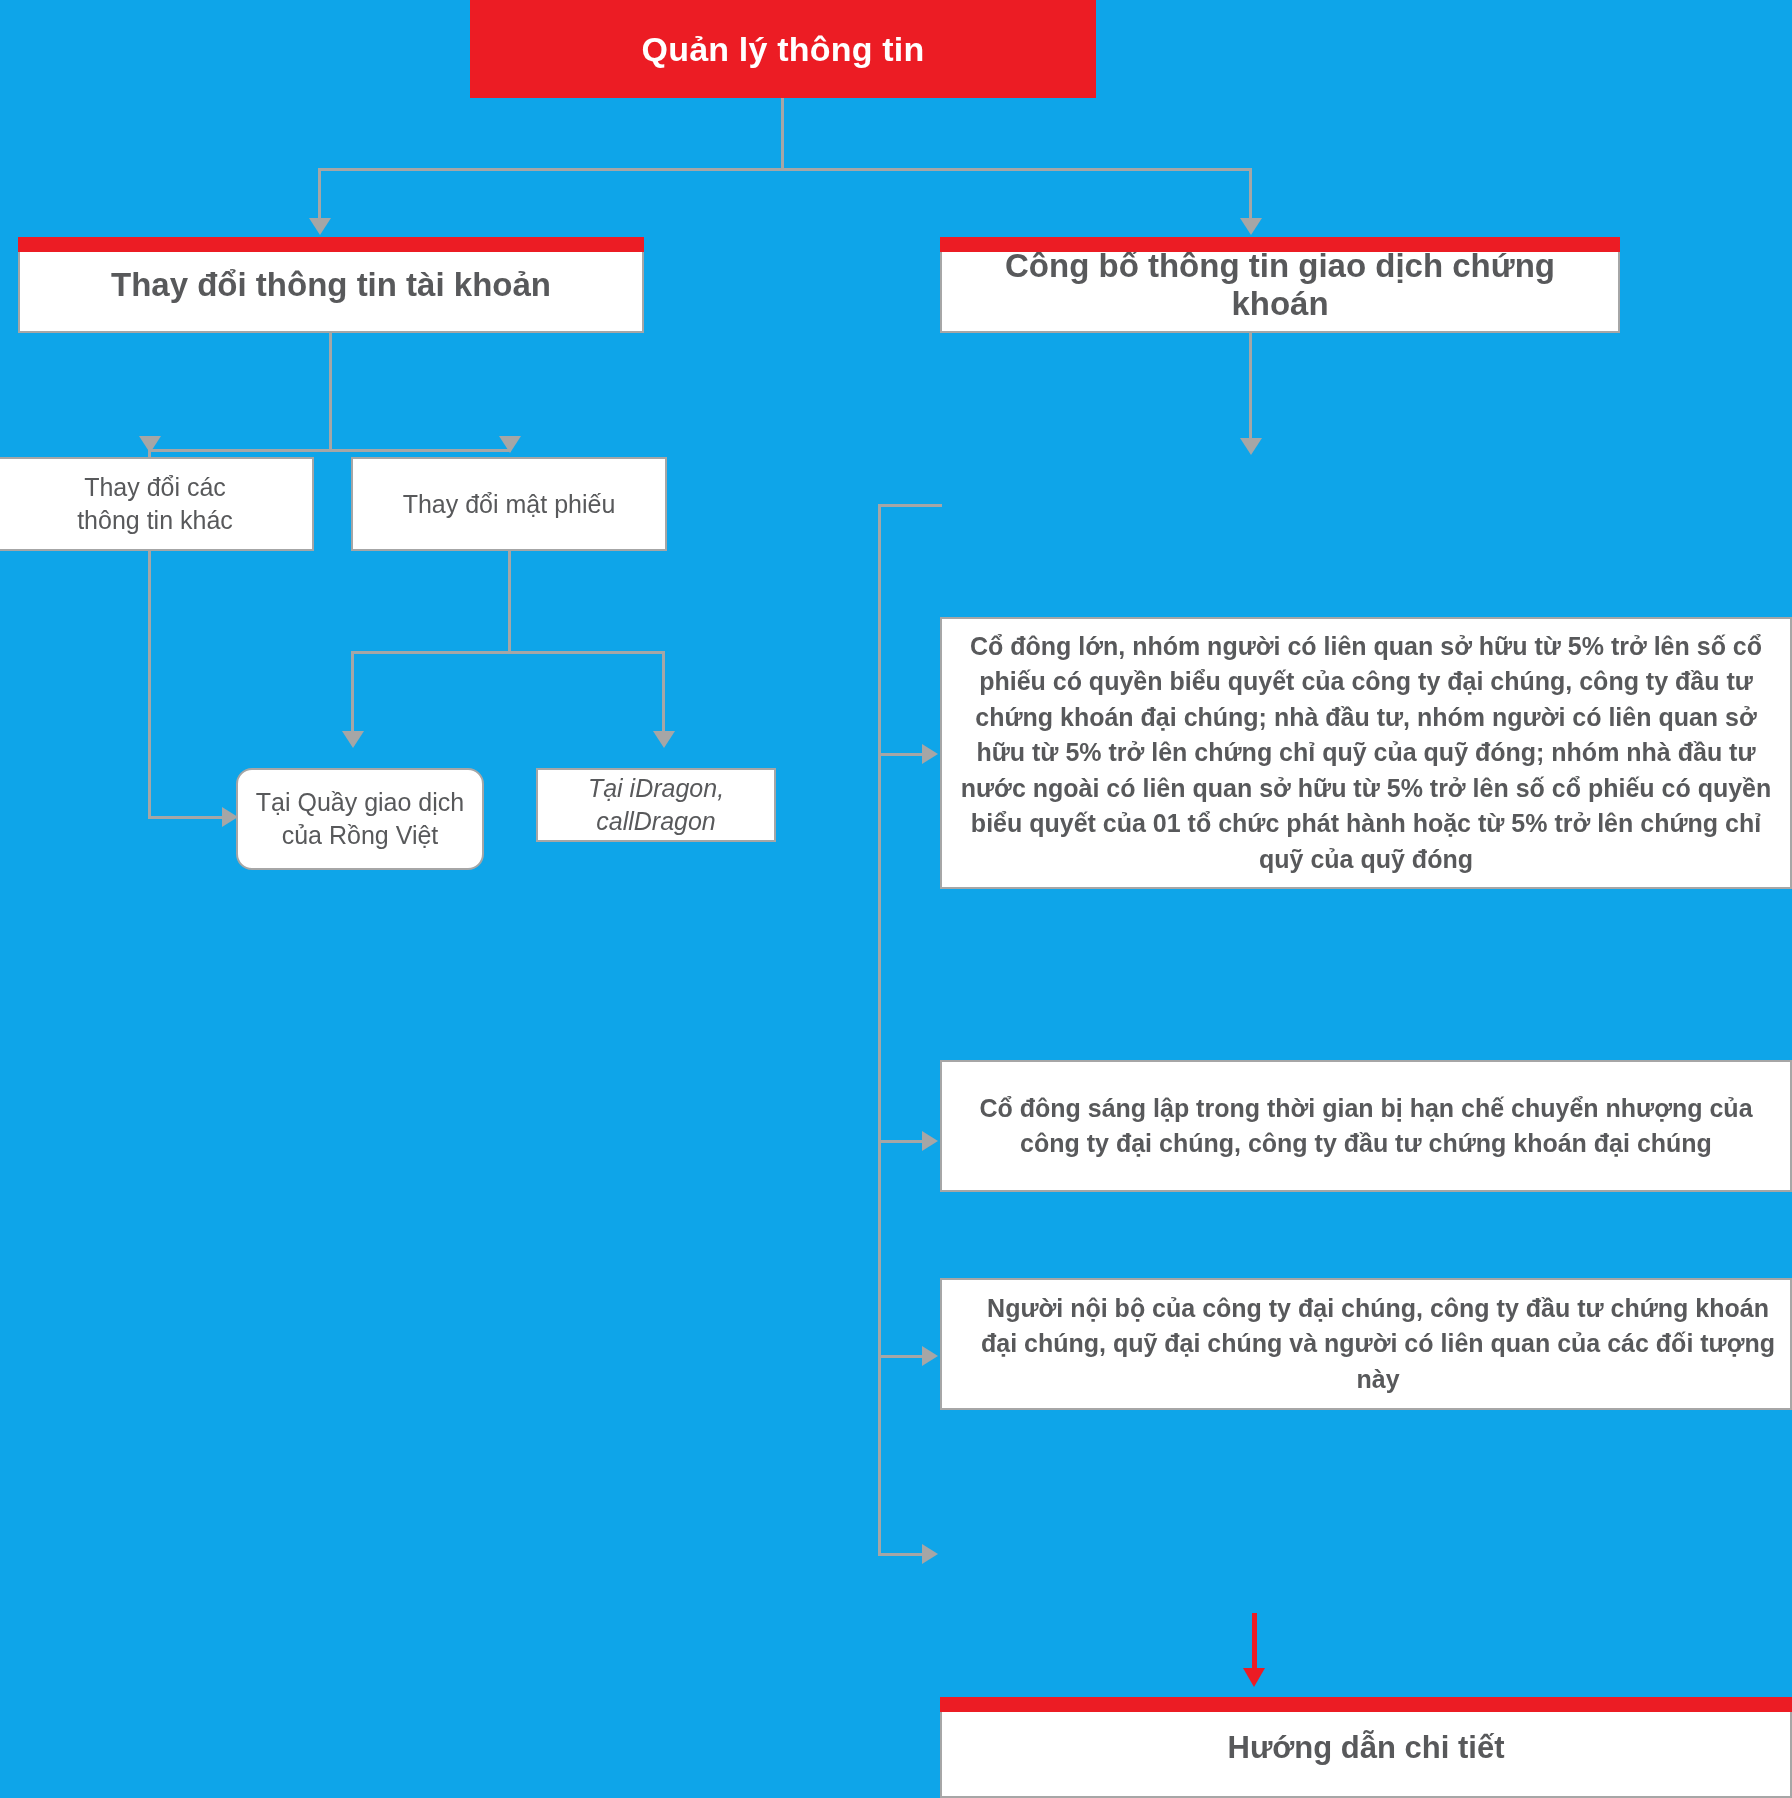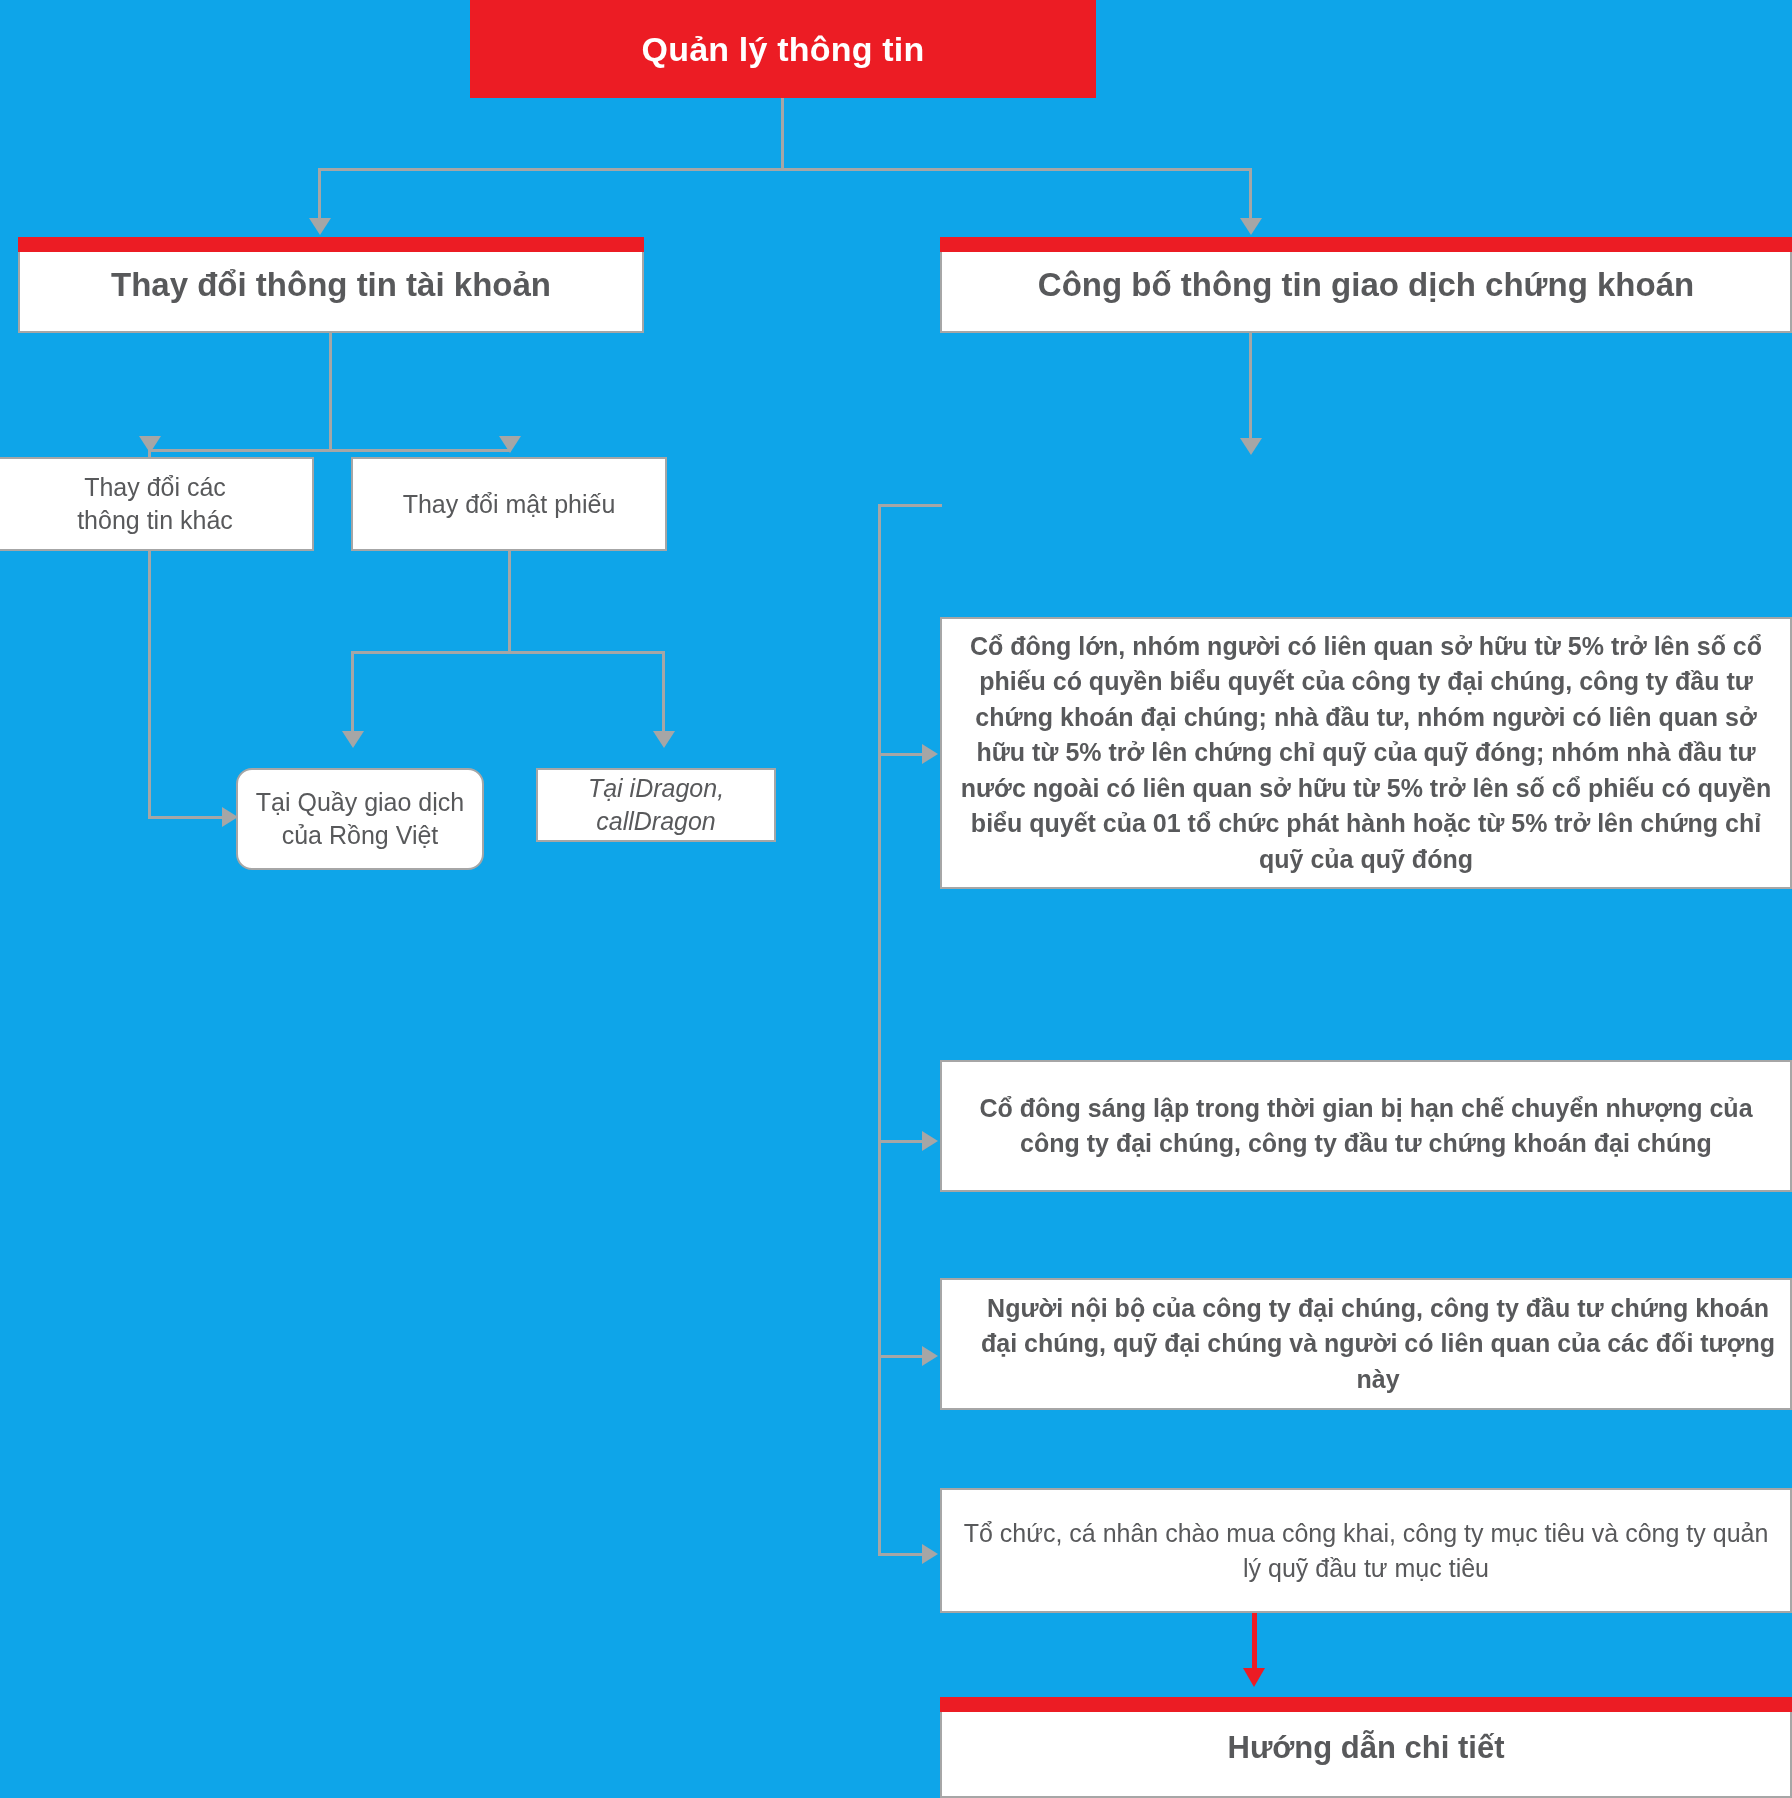--- a/index.html
+++ b/index.html
@@ -245,21 +245,21 @@
   <div class="box" style="left:236px; top:768px; width:248px; height:102px;border-radius:16px;">
     <span class="txt t-l3">Tại Quầy giao dịch
 của Rồng Việt</span>
   </div>
 
   <div class="box" style="left:536px; top:768px; width:240px; height:74px;font-style:italic;">
     <span class="txt t-l3">Tại iDragon,
 callDragon</span>
   </div>
 
-  <div class="box redtop" style="left:940px; top:239px; width:852px; height:94px;">
+  <div class="box redtop" style="left:940px; top:239px; width:680px; height:94px;">
     <span class="txt t-l1">Công bố thông tin giao dịch chứng khoán</span>
   </div>
 
   <div class="ln" style="left:1249px; top:333px; width:3px; height:108px;"></div>
   <div class="arw arw-down" style="left:1240px; top:438px;"></div>
 
 
   <div class="ln" style="left:878px; top:504px; width:3px; height:1050px;"></div>
   <div class="ln" style="left:878px; top:504px; width:64px; height:3px;"></div>
 
@@ -280,23 +280,20 @@
   </div>
 
   <div class="box" style="left:940px; top:1060px; width:852px; height:132px;">
     <span class="txt t-body">Cổ đông sáng lập trong thời gian bị hạn chế chuyển nhượng của công ty đại chúng, công ty đầu tư chứng khoán đại chúng</span>
   </div>
 
   <div class="box" style="left:940px; top:1278px; width:852px; height:132px;padding-left:24px;">
     <span class="txt t-body">Người nội bộ của công ty đại chúng, công ty đầu tư chứng khoán đại chúng, quỹ đại chúng và người có liên quan của các đối tượng này</span>
   </div>
 
-  <div class="box" style="left:940px; top:1488px; width:852px; height:125px;">
-    <span class="txt t-plain">Tổ chức, cá nhân chào mua công khai, công ty mục tiêu và công ty quản lý quỹ đầu tư mục tiêu</span>
-  </div>
 
   <div class="ln ln-red" style="left:1252px; top:1613px; width:5px; height:62px;"></div>
   <div class="arw arw-down-red" style="left:1243px; top:1668px;"></div>
 
   <div class="box redtop" style="left:940px; top:1699px; width:852px; height:99px;">
     <span class="txt t-final">Hướng dẫn chi tiết</span>
   </div>
 
 </div>
 

